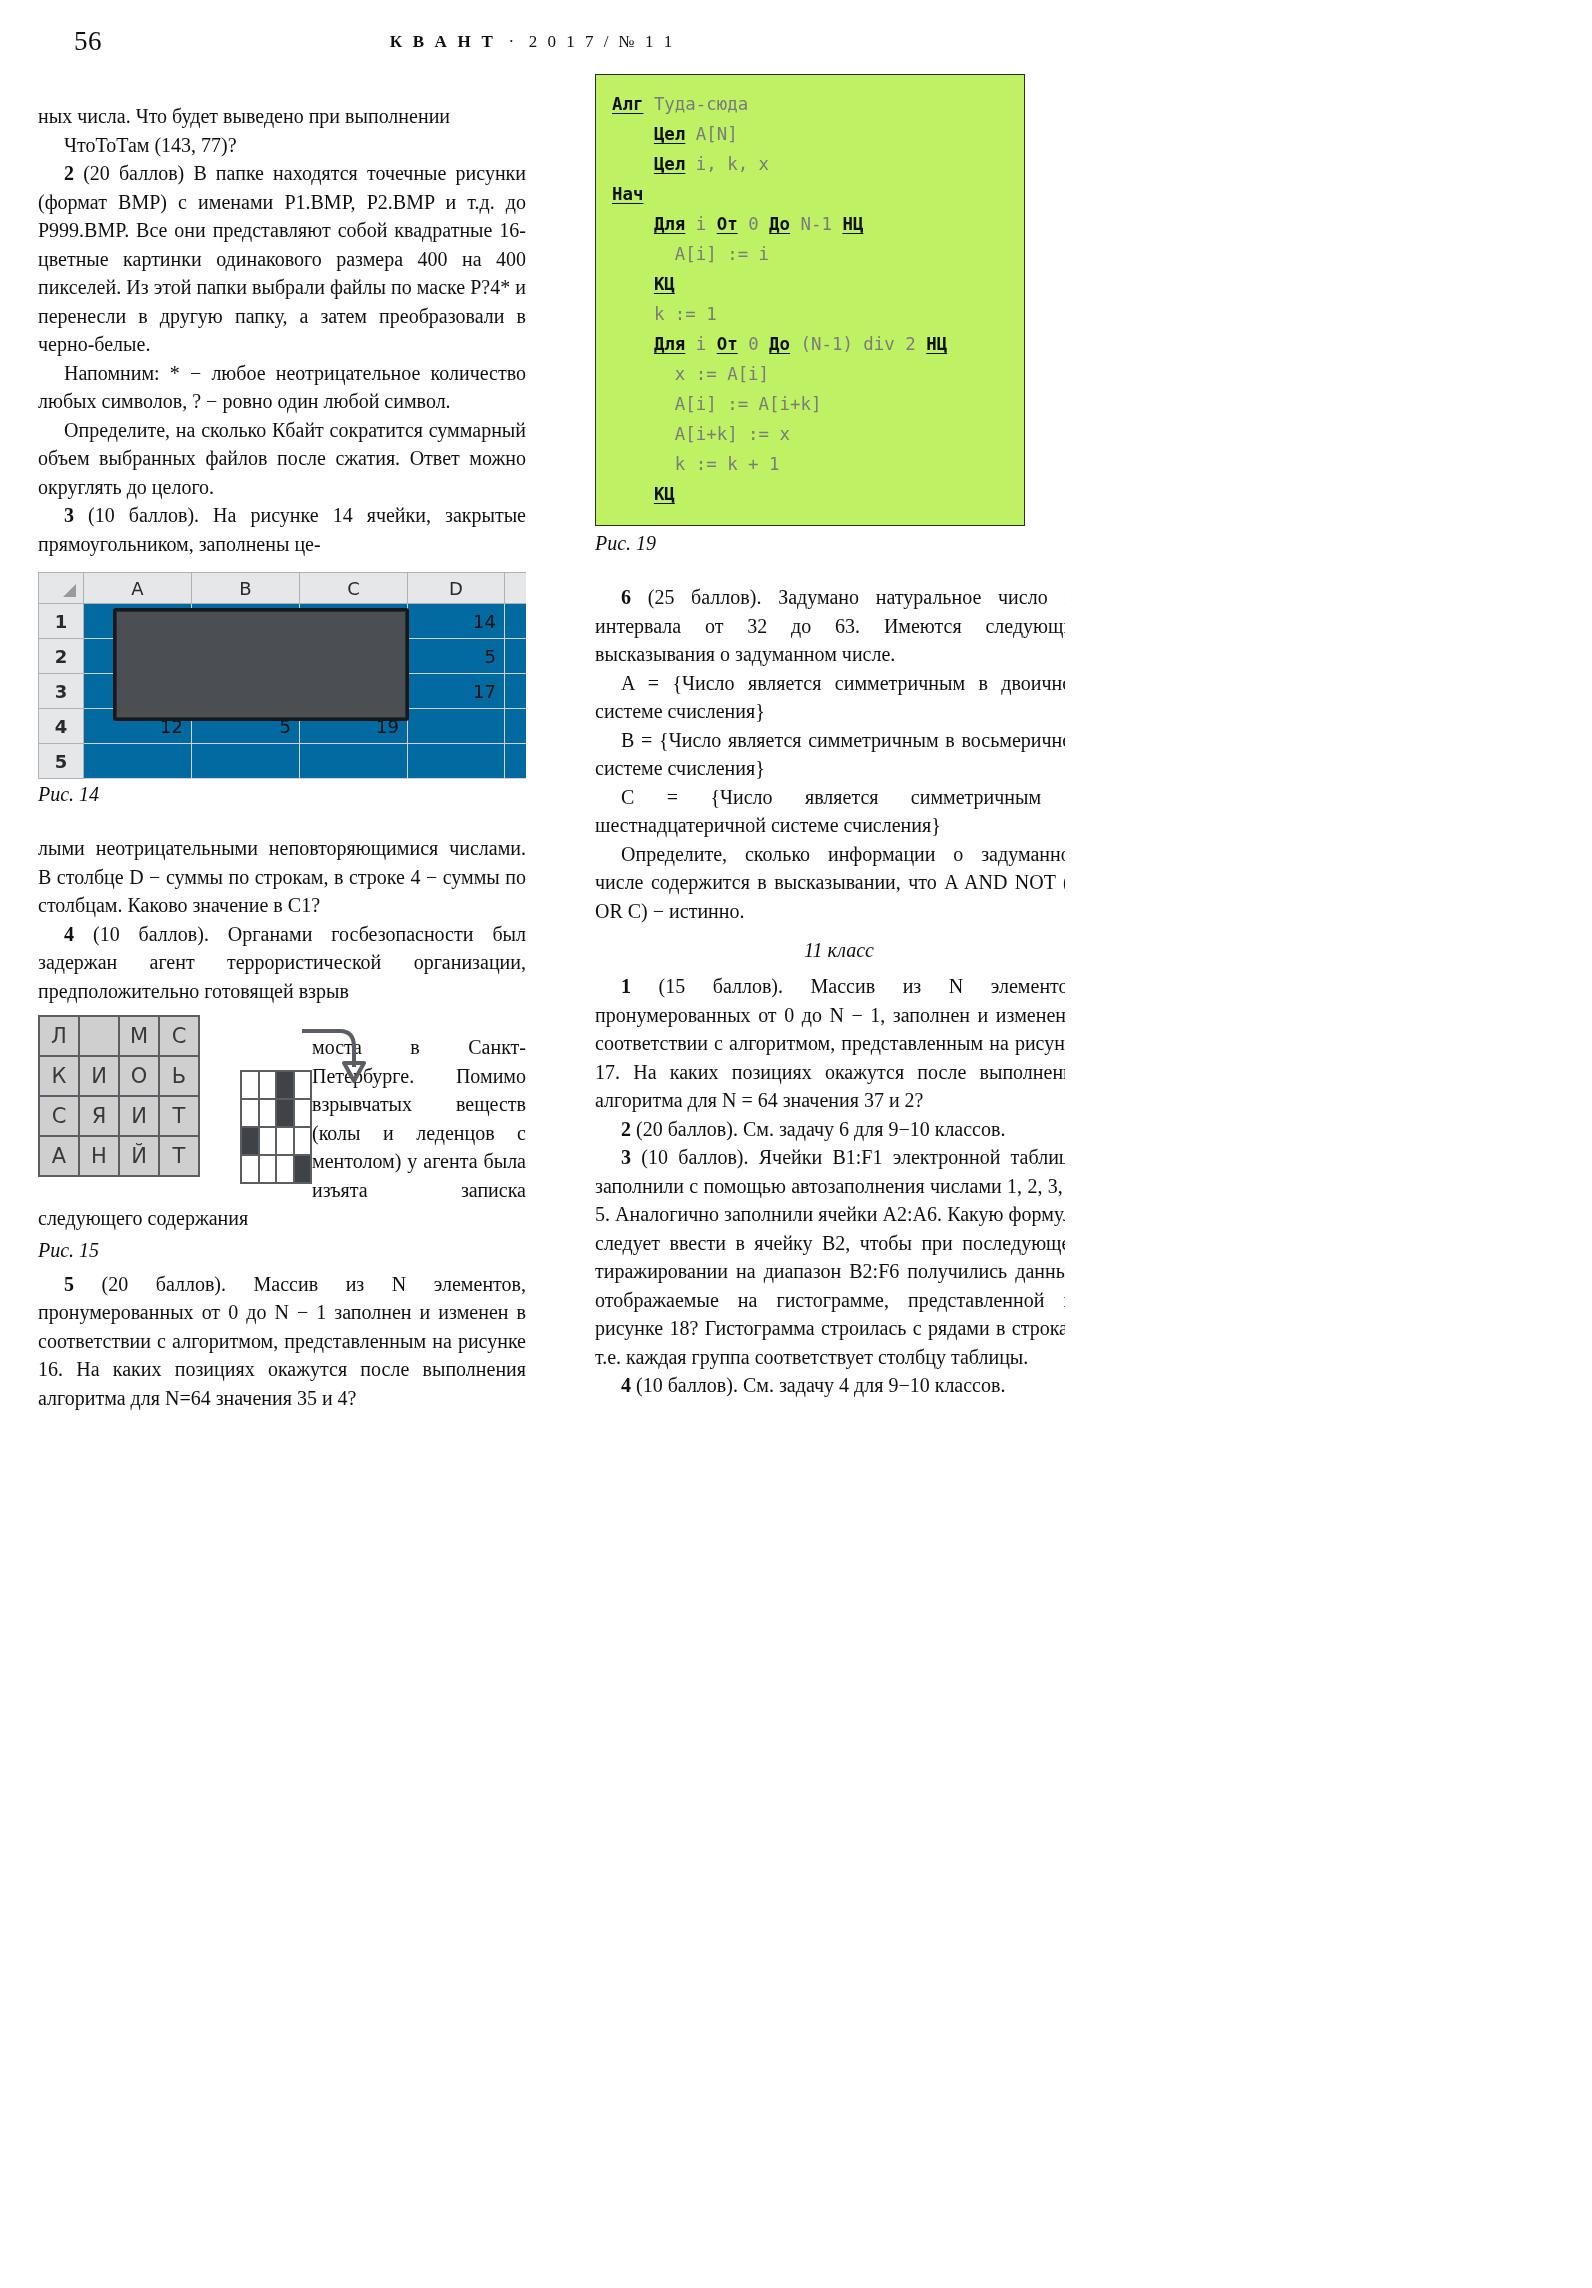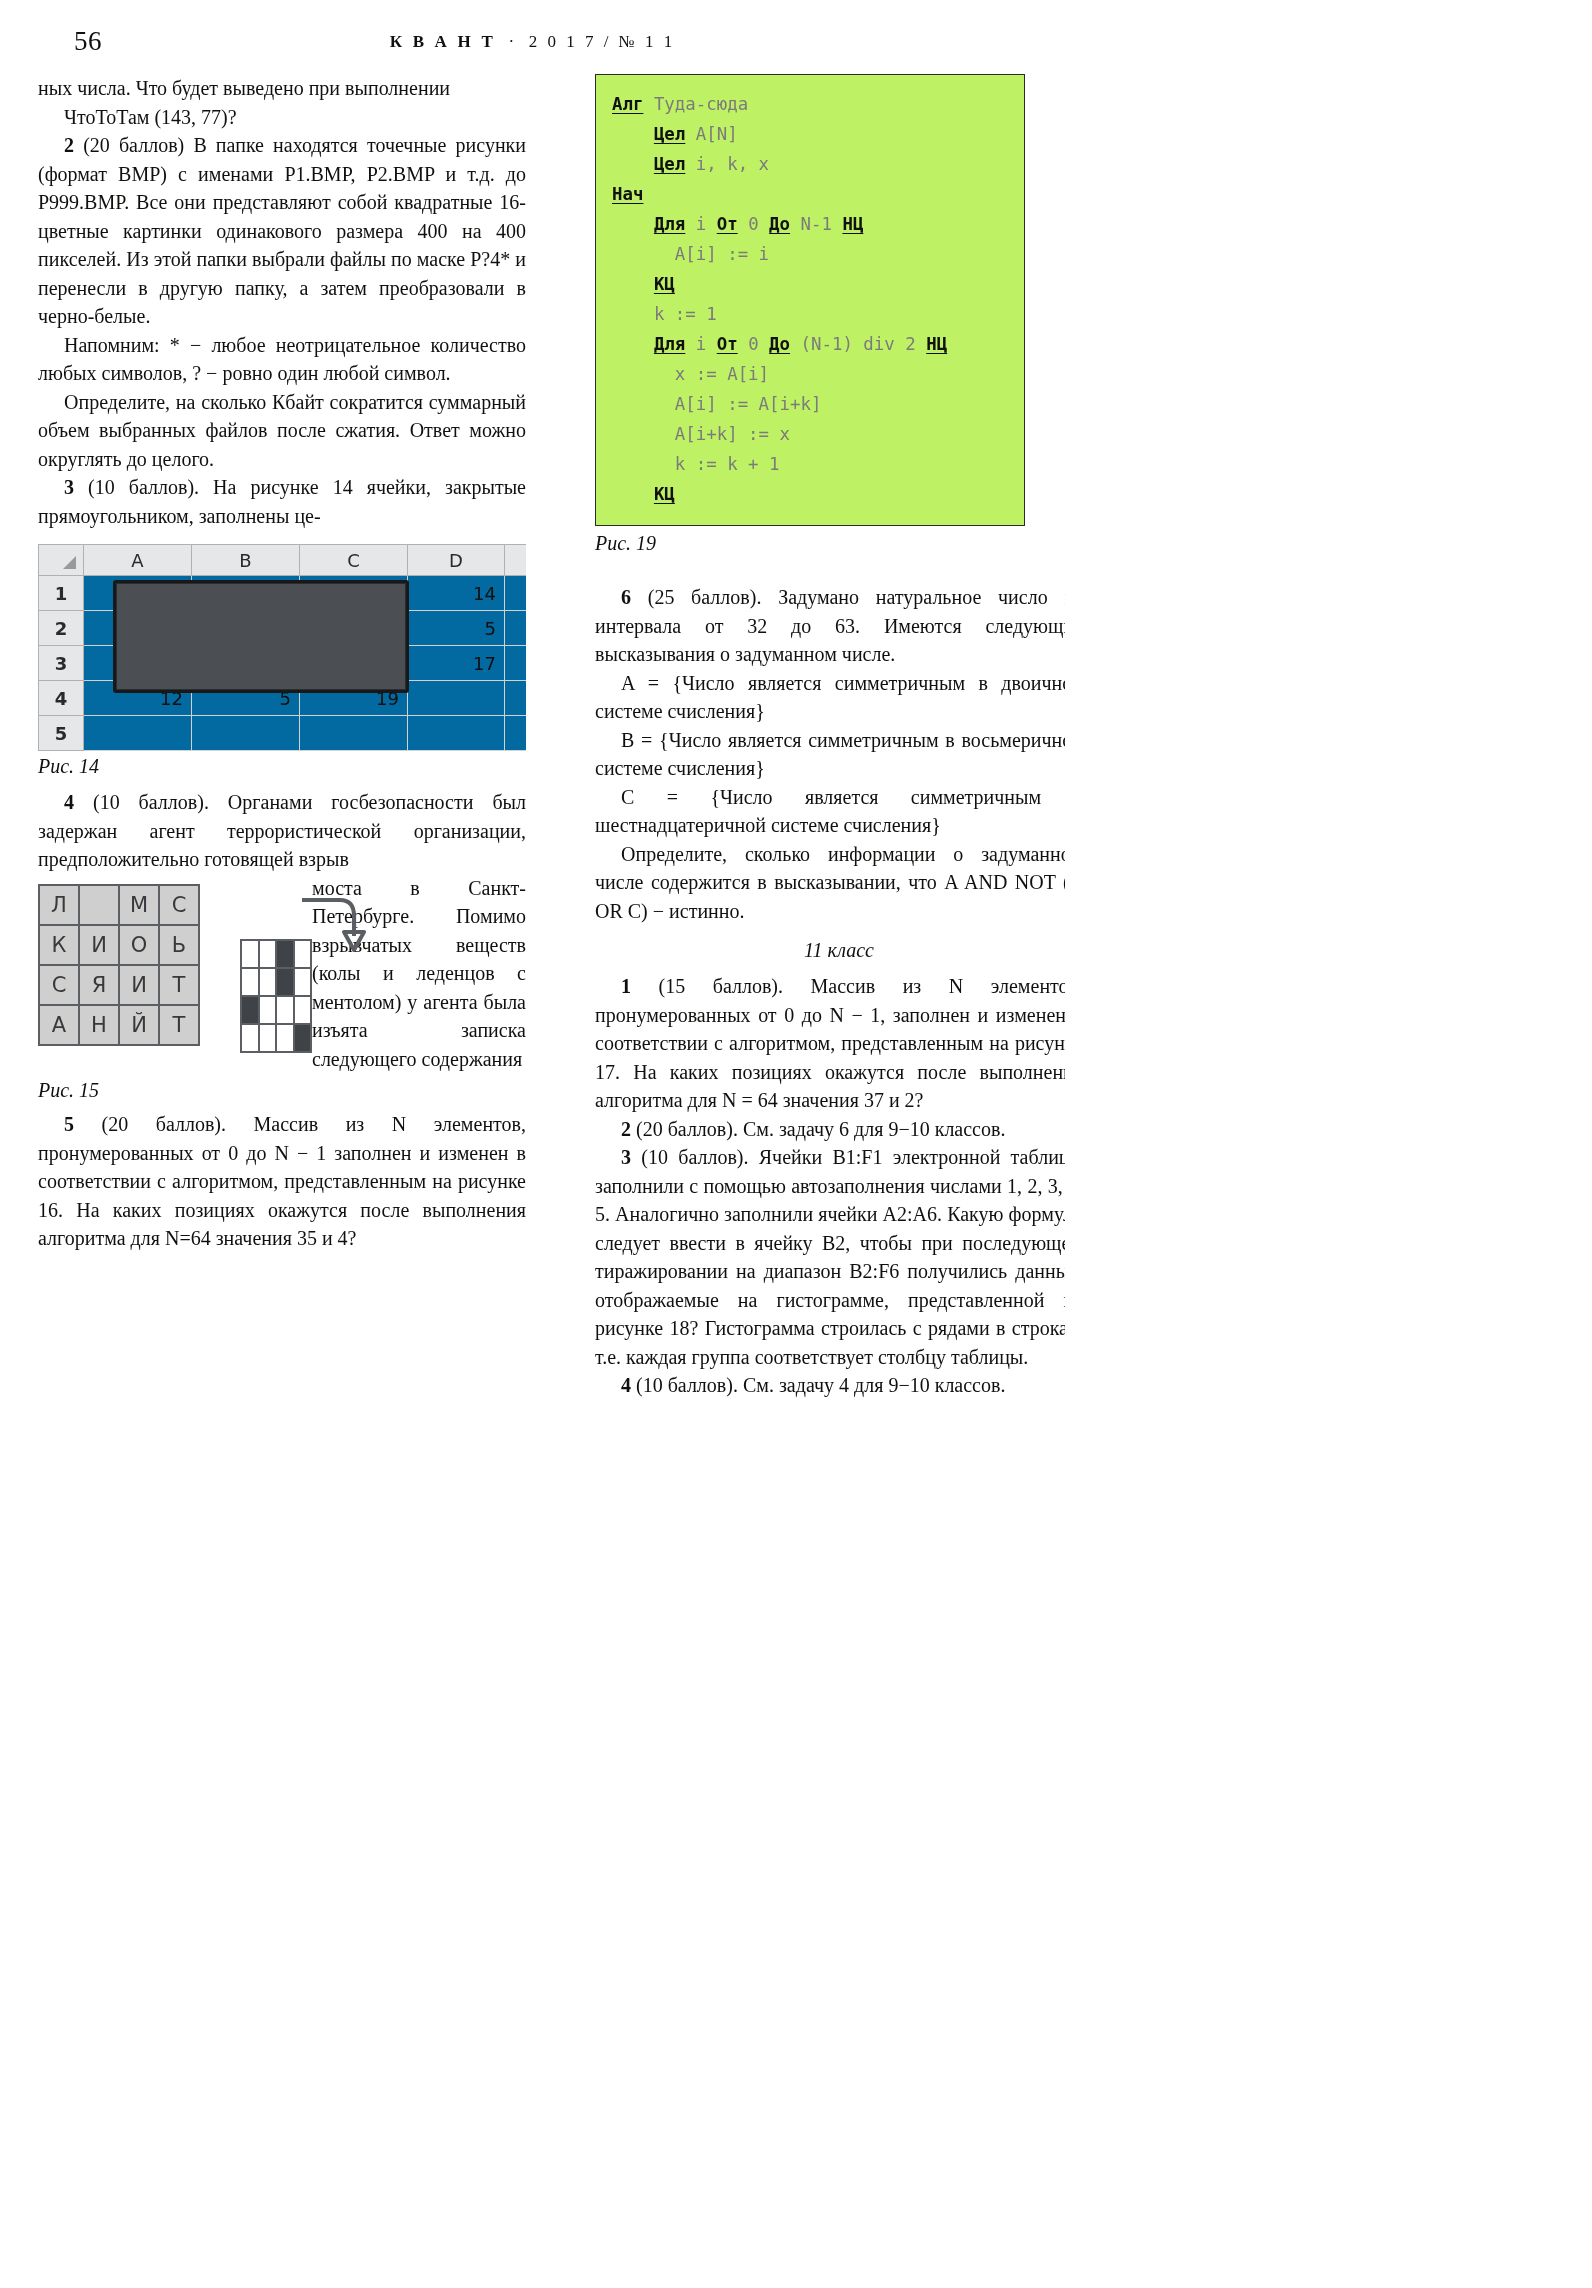--- a/index.html
+++ b/index.html
@@ -57,21 +57,21 @@
 
   p{
     margin:0;
     font-size:20px;
     line-height:28.5px;
     text-align:justify;
     text-justify:inter-word;
     hyphens:none;
   }
   p.ind{text-indent:26px;}
-  p.noind{text-indent:0;}
+  p.noind{text-indent:0;margin-top:28px;}
   .num{font-weight:700;}
   .clsline{
     text-align:center;
     font-style:italic;
     font-size:20px;
     margin:14px 0 10px 0;
   }
   .figcap{
     font-style:italic;
     font-size:20px;
@@ -293,20 +293,21 @@
                 <td></td>
               </tr>
             </tbody>
               </table>
           </div>
           <div class="blackout"></div>
         </div>
         <div class="figcap">Рис. 14</div>
       </div>
 
+      <p class="noind">лыми неотрицательными неповторяющимися числами. В столбце D − суммы по строкам, в строке 4 − суммы по столбцам. Каково значение в C1?</p>
 
       <p class="ind"><span class="num">4</span><span> (10 баллов). Органами госбезопасности был задержан агент террористической организации, предположительно готовящей взрыв</span></p>
 
       <div class="fig15">
         <table class="lettergrid">
           <tbody>
               <tr>
             <td>Л</td>
             <td></td>
             <td>М</td>

